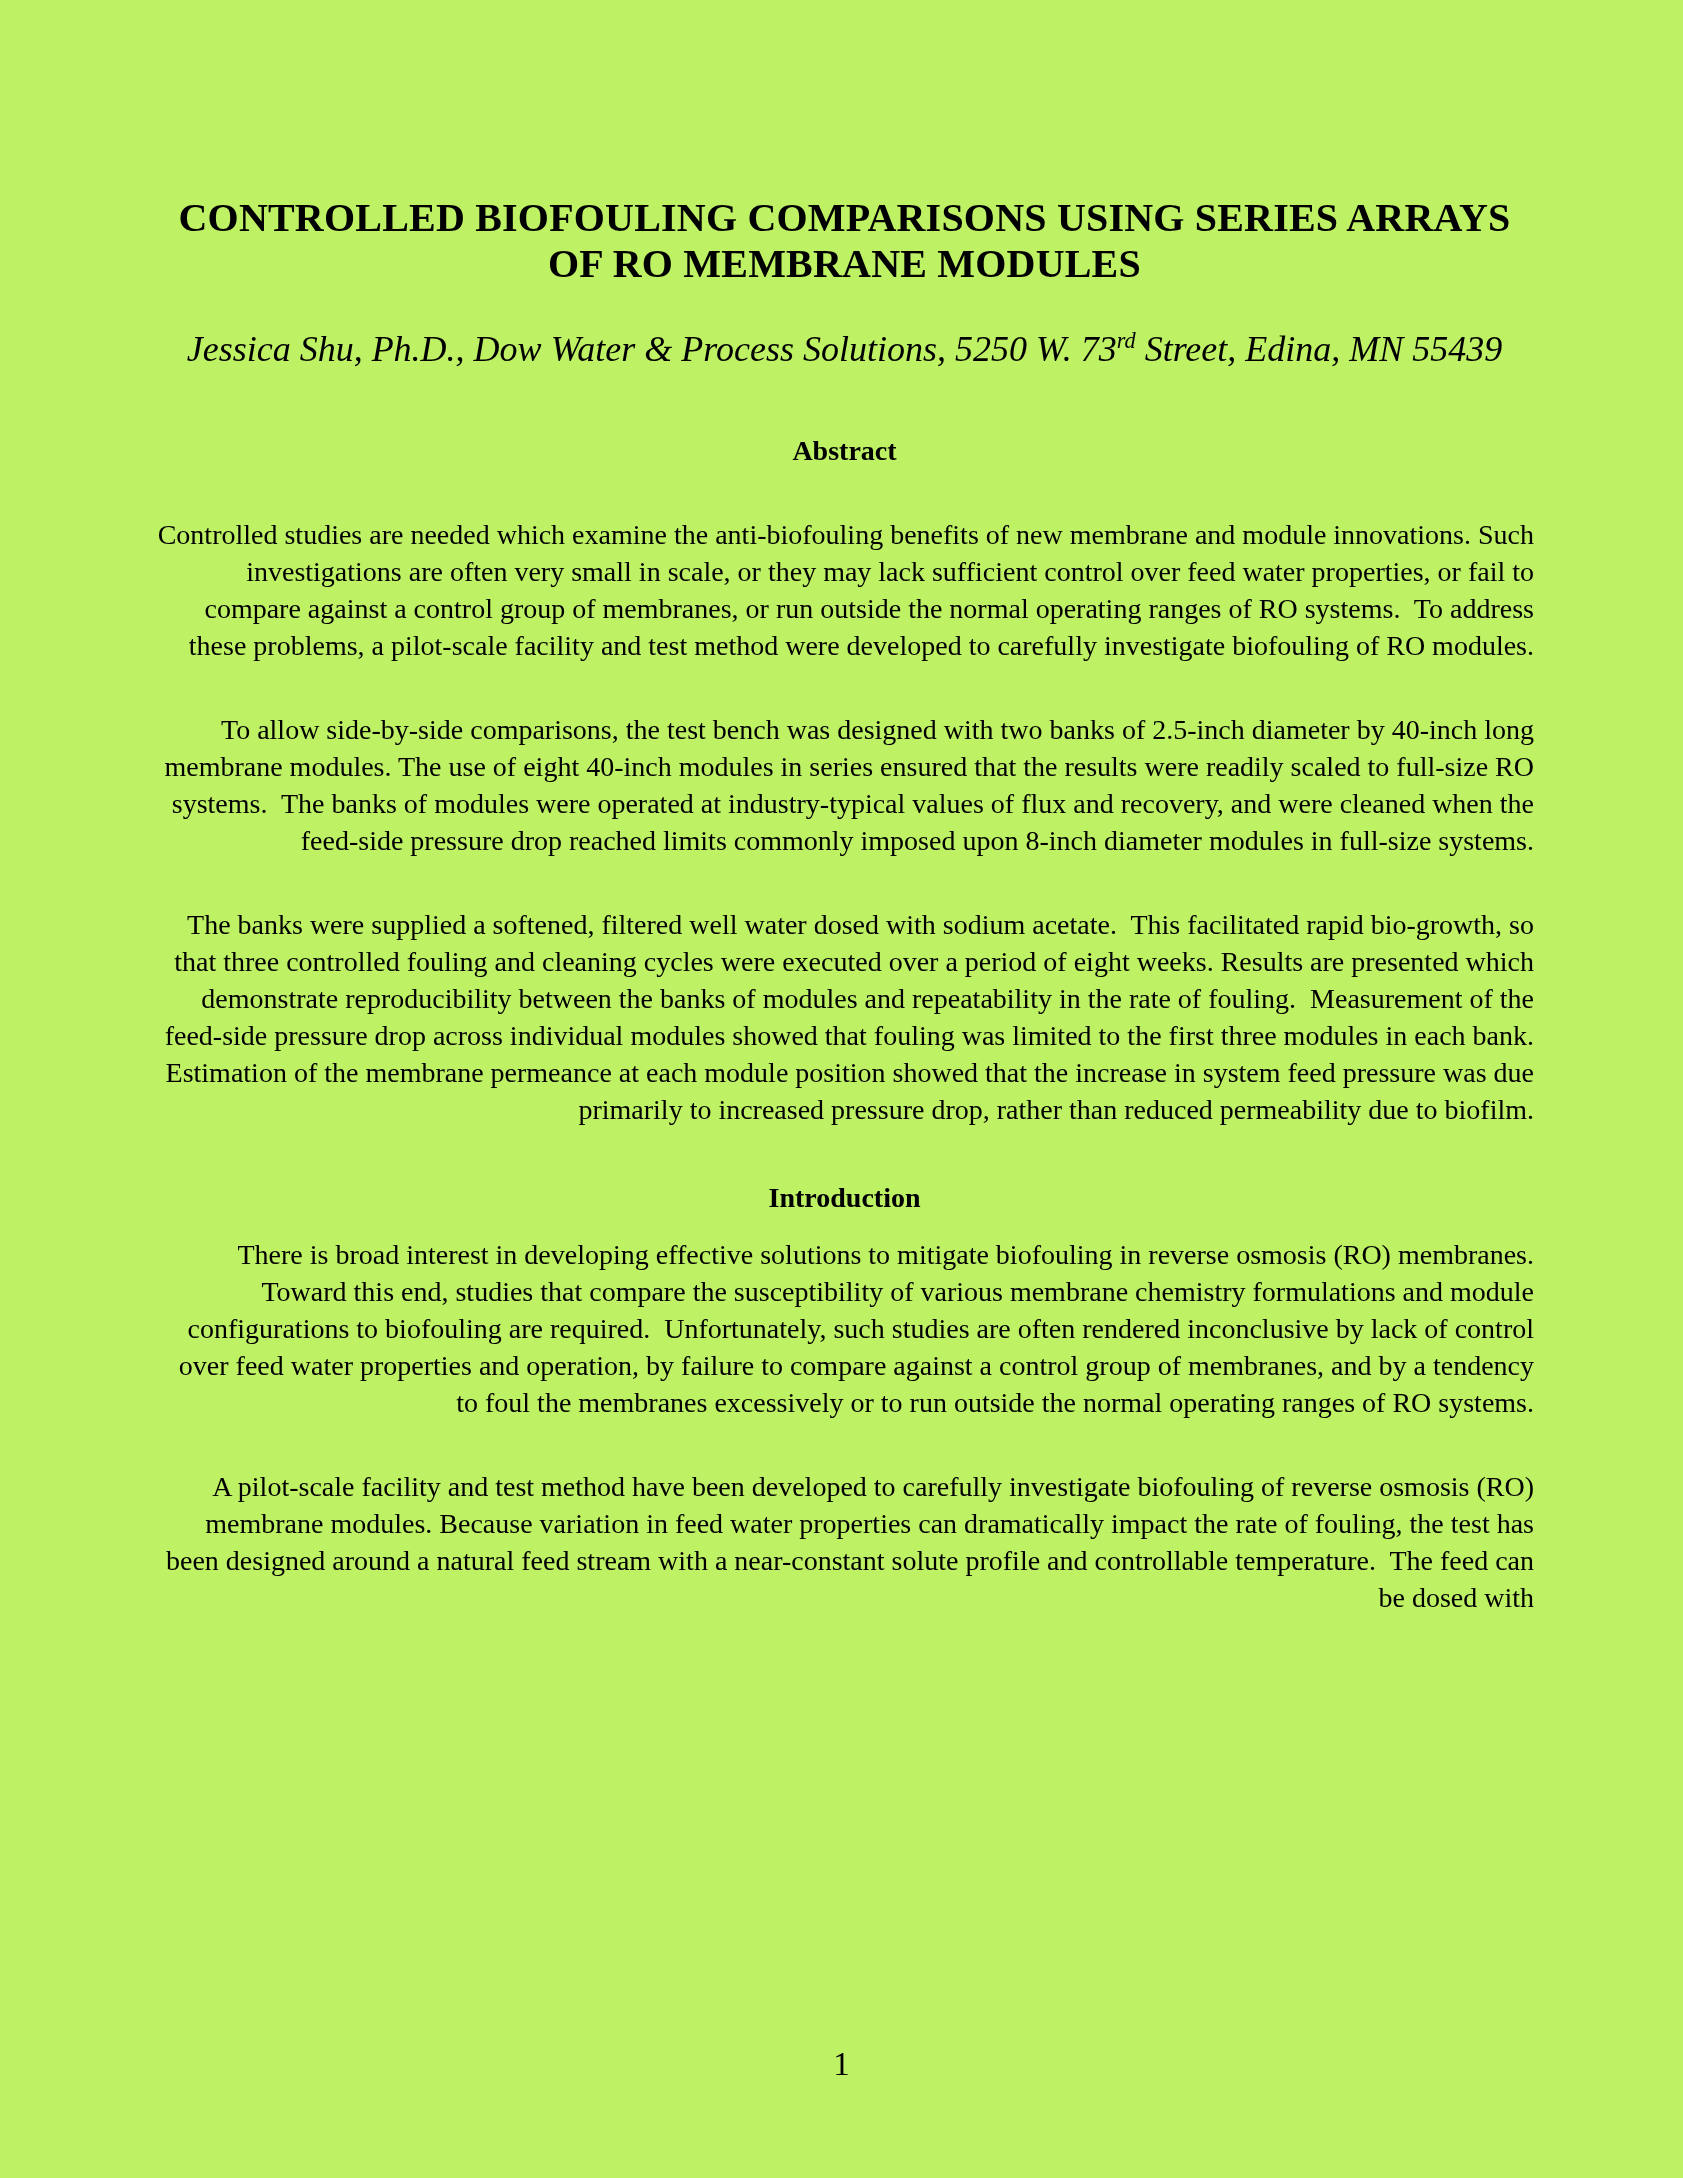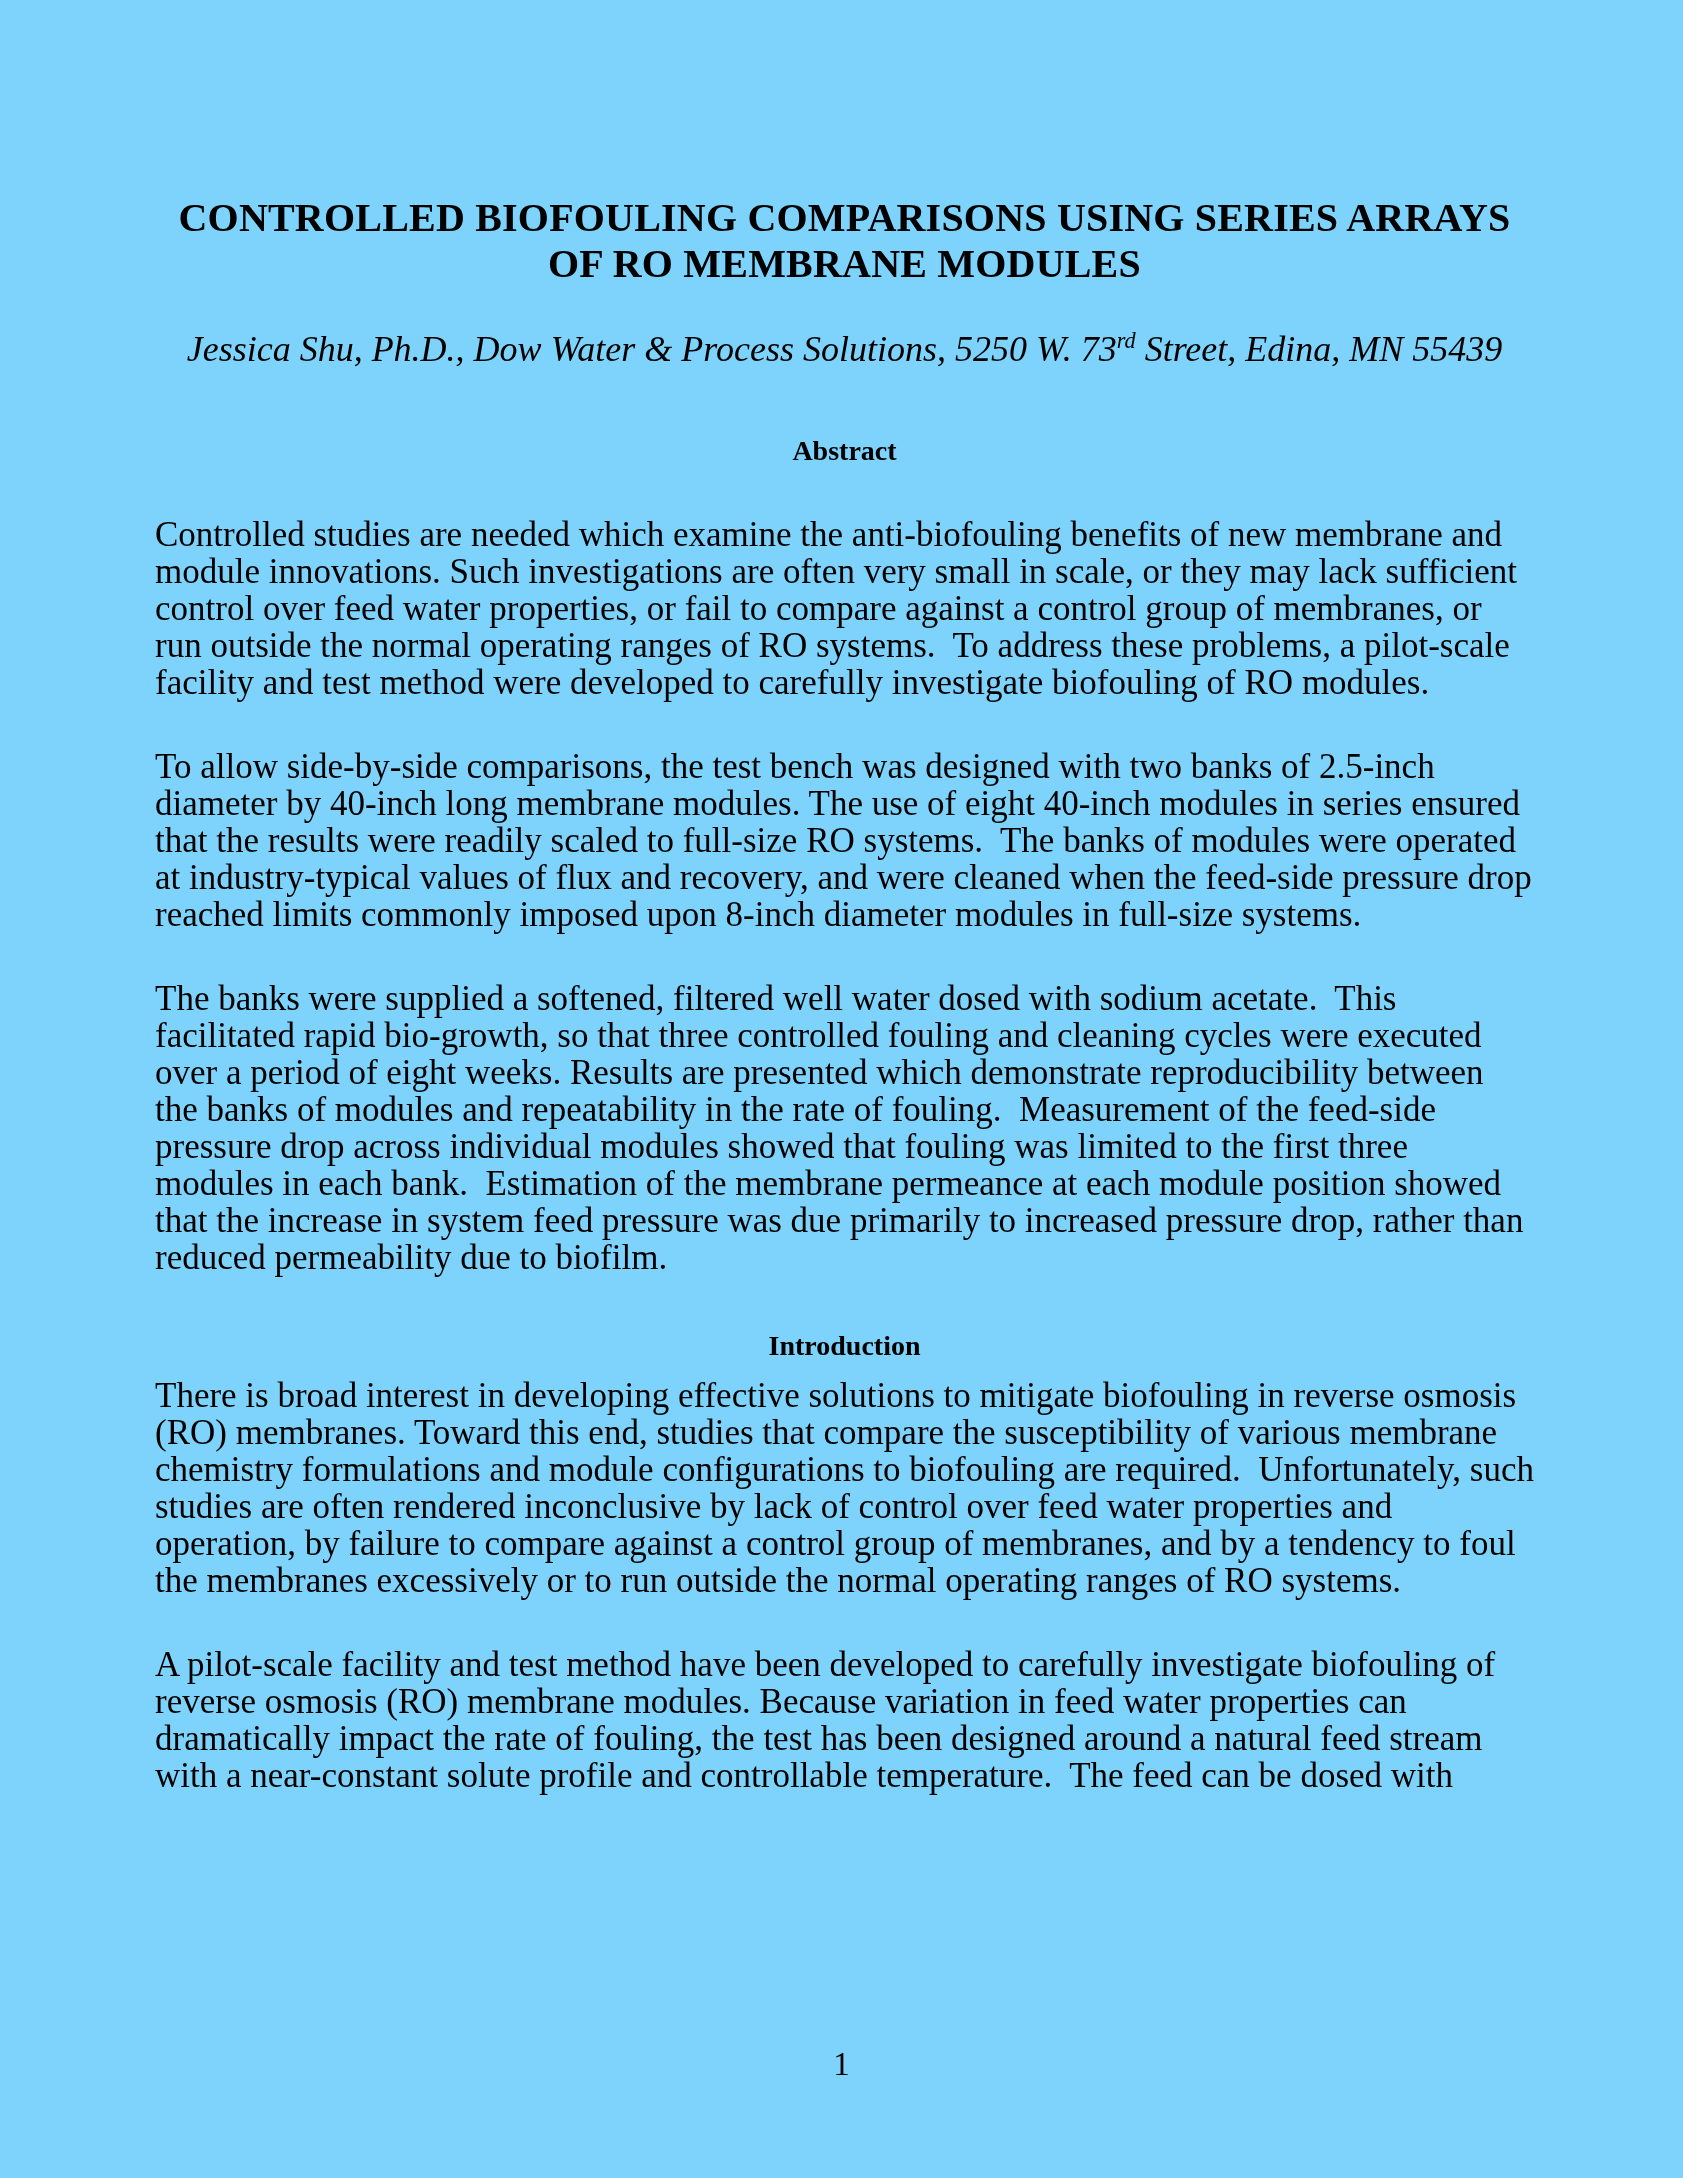--- a/index.html
+++ b/index.html
@@ -12,21 +12,21 @@
     height: 2178px;
     position: relative;
     font-family: "Liberation Serif", serif;
     color: #000000;
   }
   .page {
     position: absolute;
     inset: 0;
     box-sizing: border-box;
     padding: 195px 149px 16px 155px;
-    background: #7dd3fc;
+    background: #bef264;
   }
   .title {
     margin: 0;
     font-size: 40px;
     line-height: 46px;
     font-weight: bold;
     text-align: center;
     letter-spacing: 0.2px;
   }
   .title-line { display: block; }
@@ -51,24 +51,24 @@
   .heading {
     margin: 0;
     font-size: 28px;
     line-height: 46px;
     font-weight: bold;
     text-align: center;
   }
   .h-abstract { margin-top: 57px; margin-bottom: 42px; }
   .h-intro   { margin-top: 5px;  }
   p.body-para {
-    margin: 8px 0 47px 0;
-    font-size: 35px;
+    margin: 15px 0 47px 0;
+    font-size: 28px;
     line-height: 37px;
-    text-align: left;
+    text-align: right;
     white-space: pre-wrap;
   }
   .page-number {
     position: absolute;
     top: 2045px;
     left: 0;
     right: 0;
     text-align: center;
     font-size: 33px;
     line-height: 38px;

